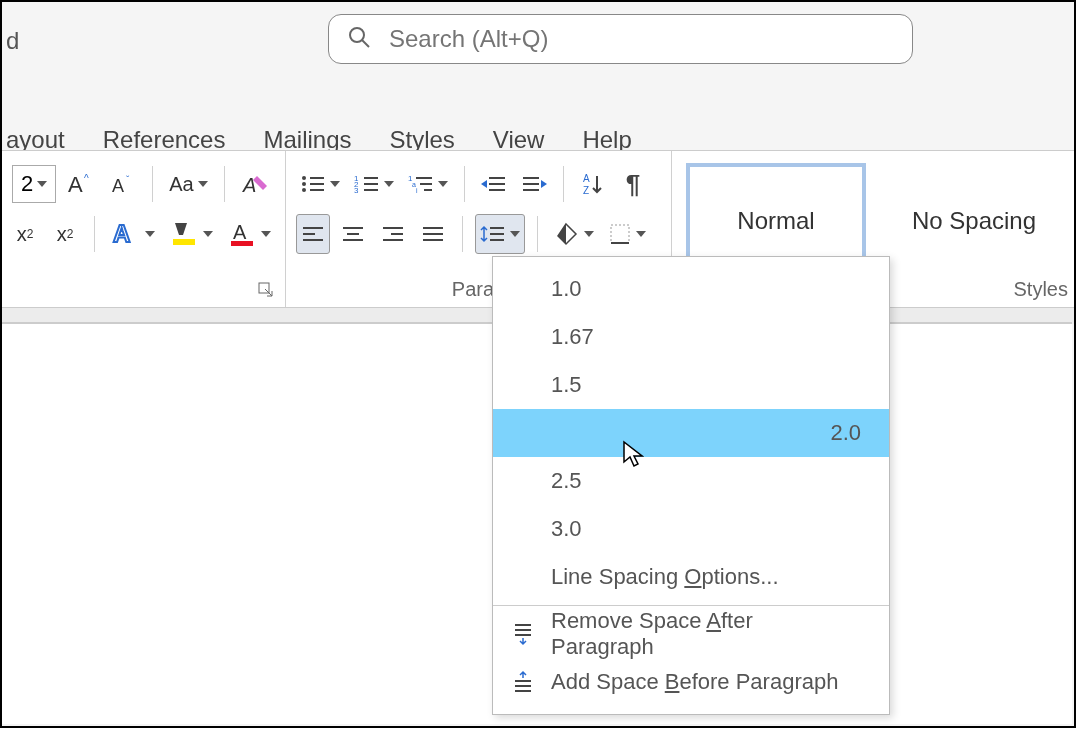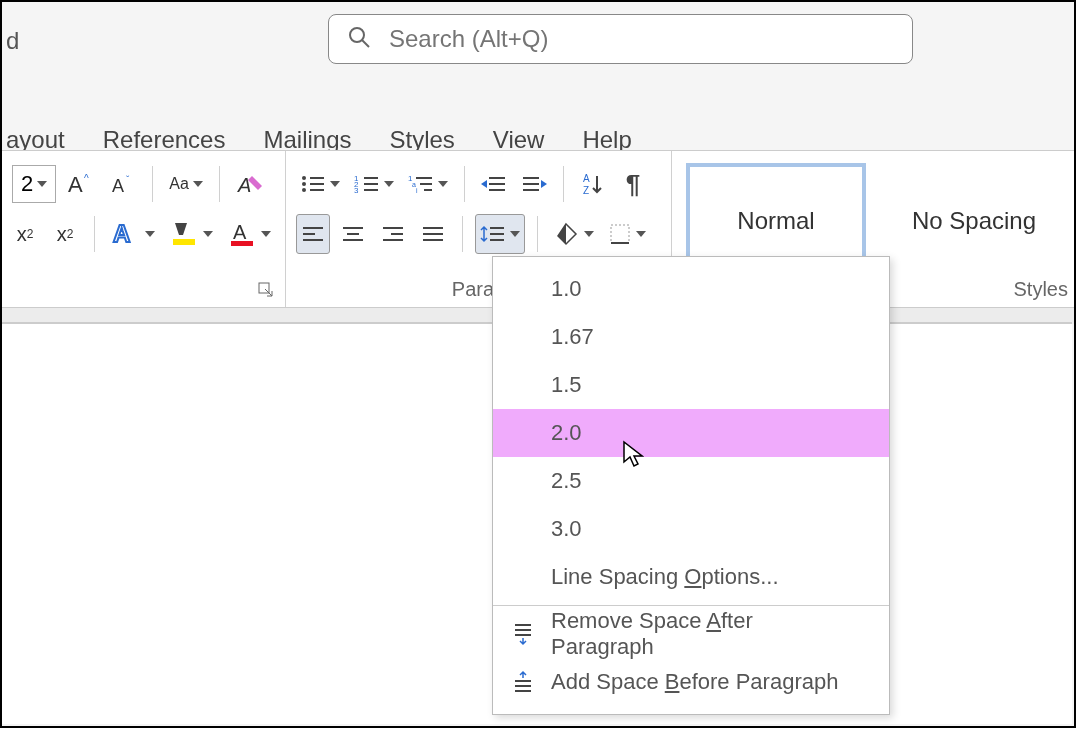--- a/index.html
+++ b/index.html
@@ -1,20 +1,20 @@
 <!DOCTYPE html>
 <html><head>
 <meta charset="utf-8">
 <style>
 * { box-sizing: border-box; margin: 0; padding: 0; font-family: "Segoe UI", sans-serif; }
 body { background: #fff; width: 1080px; height: 732px; overflow: hidden; position: relative; }
 .frame { position: absolute; top: 0; left: 0; width: 1076px; height: 728px; border: 2px solid #000; background: #f5f5f5; }
 .titlebar { height: 78px; background: #f5f5f5; display: flex; align-items: center; }
 .title-left { font-size: 24px; color: #555; padding-left: 4px; }
-.search-box { position: absolute; left: 326px; top: 12px; width: 585px; height: 50px; background: #fff; border: 1px solid #888; border-radius: 8px; display: flex; align-items: center; padding: 0 18px; }
+.search-box { position: absolute; left: 326px; top: 12px; width: 585px; height: 50px; background: #fff; border: 1px solid #888; border-radius: 13px; display: flex; align-items: center; padding: 0 18px; }
 .search-icon svg { width: 24px; height: 24px; }
 .search-input { border: none; outline: none; font-size: 24px; color: #888; margin-left: 18px; flex: 1; background: transparent; }
 .tabs { position: absolute; top: 90px; left: 0; height: 48px; display: flex; align-items: center; gap: 38px; padding-left: 4px; font-size: 24px; color: #444; }
 .tab { cursor: pointer; margin-top: 48px; }
 .ribbon { position: absolute; top: 148px; left: 0; right: 0; height: 158px; background: #fff; border-top: 1px solid #ccc; border-bottom: 1px solid #ccc; }
 .ribbon-inner { display: flex; height: 100%; }
 
 .group { border-right: 1px solid #d0d0d0; height: 100%; position: relative; padding: 8px 10px 30px 10px; }
 .group-label { position: absolute; bottom: 6px; left: 0; right: 0; text-align: center; font-size: 20px; color: #666; }
 .launcher { position: absolute; bottom: 8px; right: 10px; width: 18px; height: 18px; }
@@ -28,21 +28,21 @@
 
 .font-group { width: 290px; }
 .para-group { width: 420px; }
 .style-group { flex: 1; display: flex; align-items: flex-start; padding: 12px 10px 30px 14px; gap: 18px; }
 
 .style-card { width: 180px; height: 116px; border: 4px solid #a8c5e8; display: flex; align-items: center; justify-content: center; font-size: 24px; color: #333; background: #fff; cursor: pointer; }
 .style-card.plain { border: 1px solid transparent; }
 
 .dropdown { position: absolute; left: 490px; top: 254px; width: 398px; background: #fff; border: 1px solid #bbb; box-shadow: 3px 3px 8px rgba(0,0,0,0.15); padding: 8px 0; z-index: 10; }
 .dd-item { height: 48px; display: flex; align-items: center; padding: 0 28px 0 58px; font-size: 22px; color: #555; cursor: pointer; position: relative; }
-.dd-item.hover { background: #f0abfc; }
+.dd-item.hover { background: #7dd3fc; justify-content: flex-end; }
 .dd-sep { height: 1px; background: #ccc; margin: 4px 0; }
 .dd-icon { position: absolute; left: 16px; width: 28px; height: 28px; display: flex; align-items: center; justify-content: center; }
 .underline { text-decoration: underline; }
 
 .doc-area { position: absolute; top: 320px; left: 0; right: 2px; bottom: 2px; background: #fff; border-top: 2px solid #ccc; }
 .doc-top-shadow { position: absolute; top: 306px; left: 0; right: 0; height: 16px; background: #ececec; }
 
 .cursor { position: absolute; left: 620px; top: 438px; font-size: 26px; color: #000; pointer-events: none; z-index: 20; }
 
 .fontsize-box { display:inline-flex; align-items:center; border:1px solid #aaa; height:38px; padding:0 8px; font-size:22px; background:#fff; }
@@ -91,21 +91,21 @@
               </svg>
             </span>
           <span class="btn">
               <svg width="28" height="28" viewBox="0 0 28 28">
                 <text x="4" y="22" font-size="18" fill="#333">A</text>
                 <text x="18" y="14" font-size="10" fill="#2a6bd0">ˇ</text>
               </svg>
             </span>
           <span class="sep"></span>
           <span class="btn">
-              <span style="font-size:16px">Aa</span>
+              <span style="font-size:20px">Aa</span>
               <span class="caret"></span>
             </span>
           <span class="sep"></span>
           <span class="btn">
               <svg width="30" height="28" viewBox="0 0 30 28">
                 <text x="2" y="22" font-size="20" fill="#333" font-style="italic">A</text>
                 <path d="M16 6 L26 16 L22 20 L12 10 Z" fill="#d96bd0"></path>
               </svg>
             </span>
         </div>

